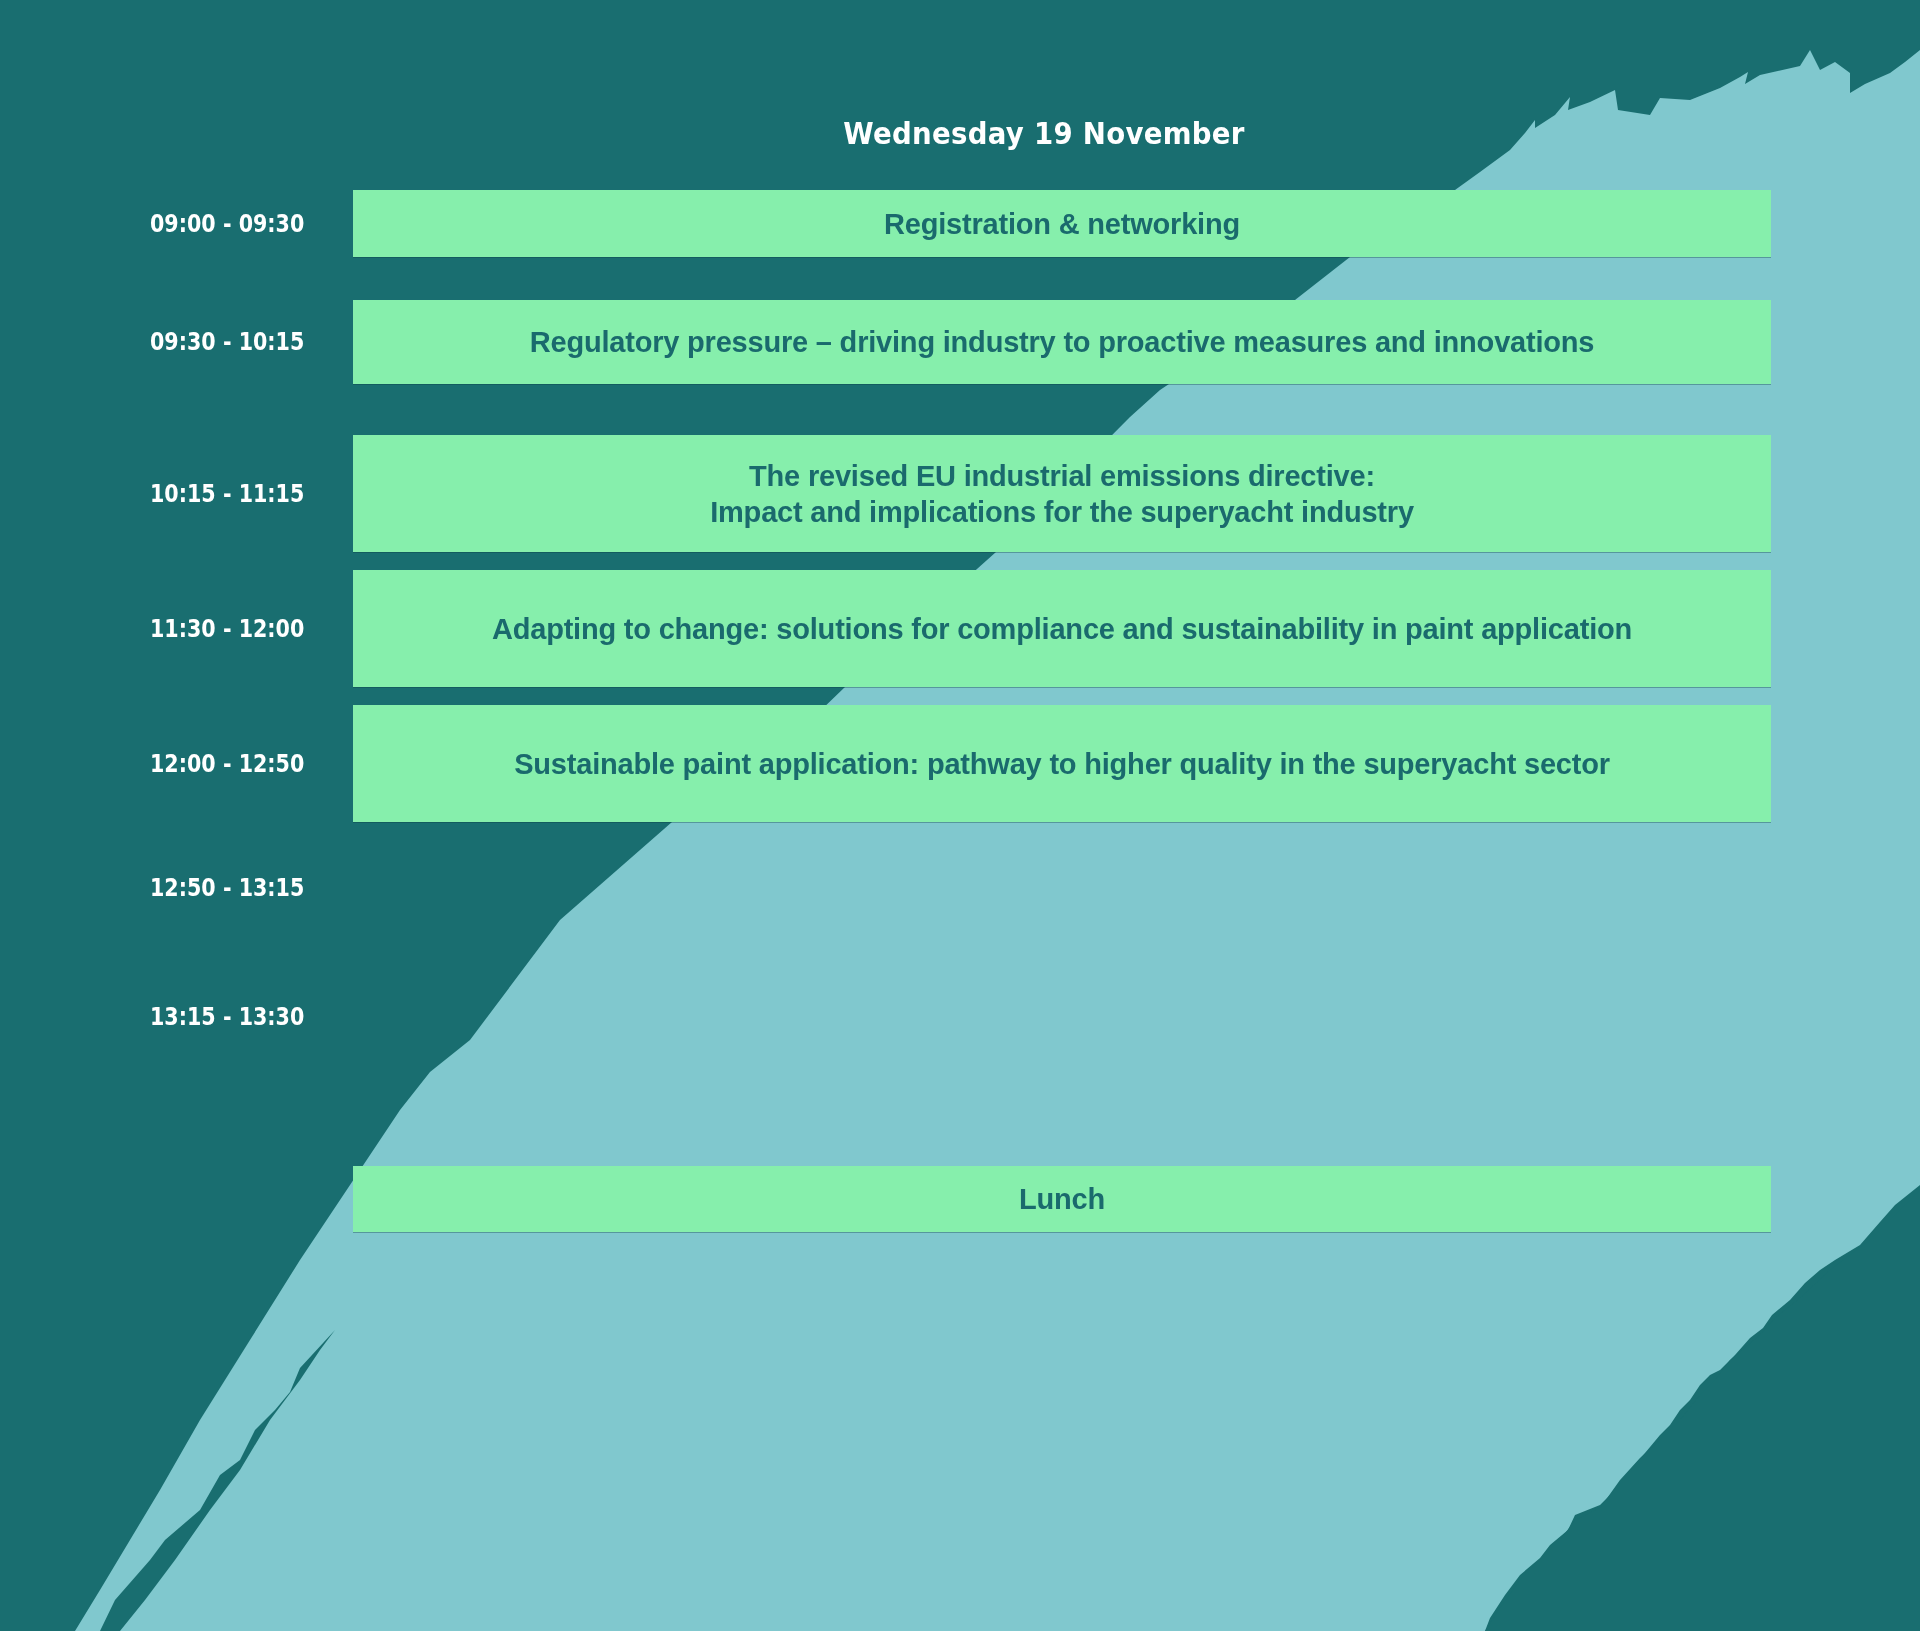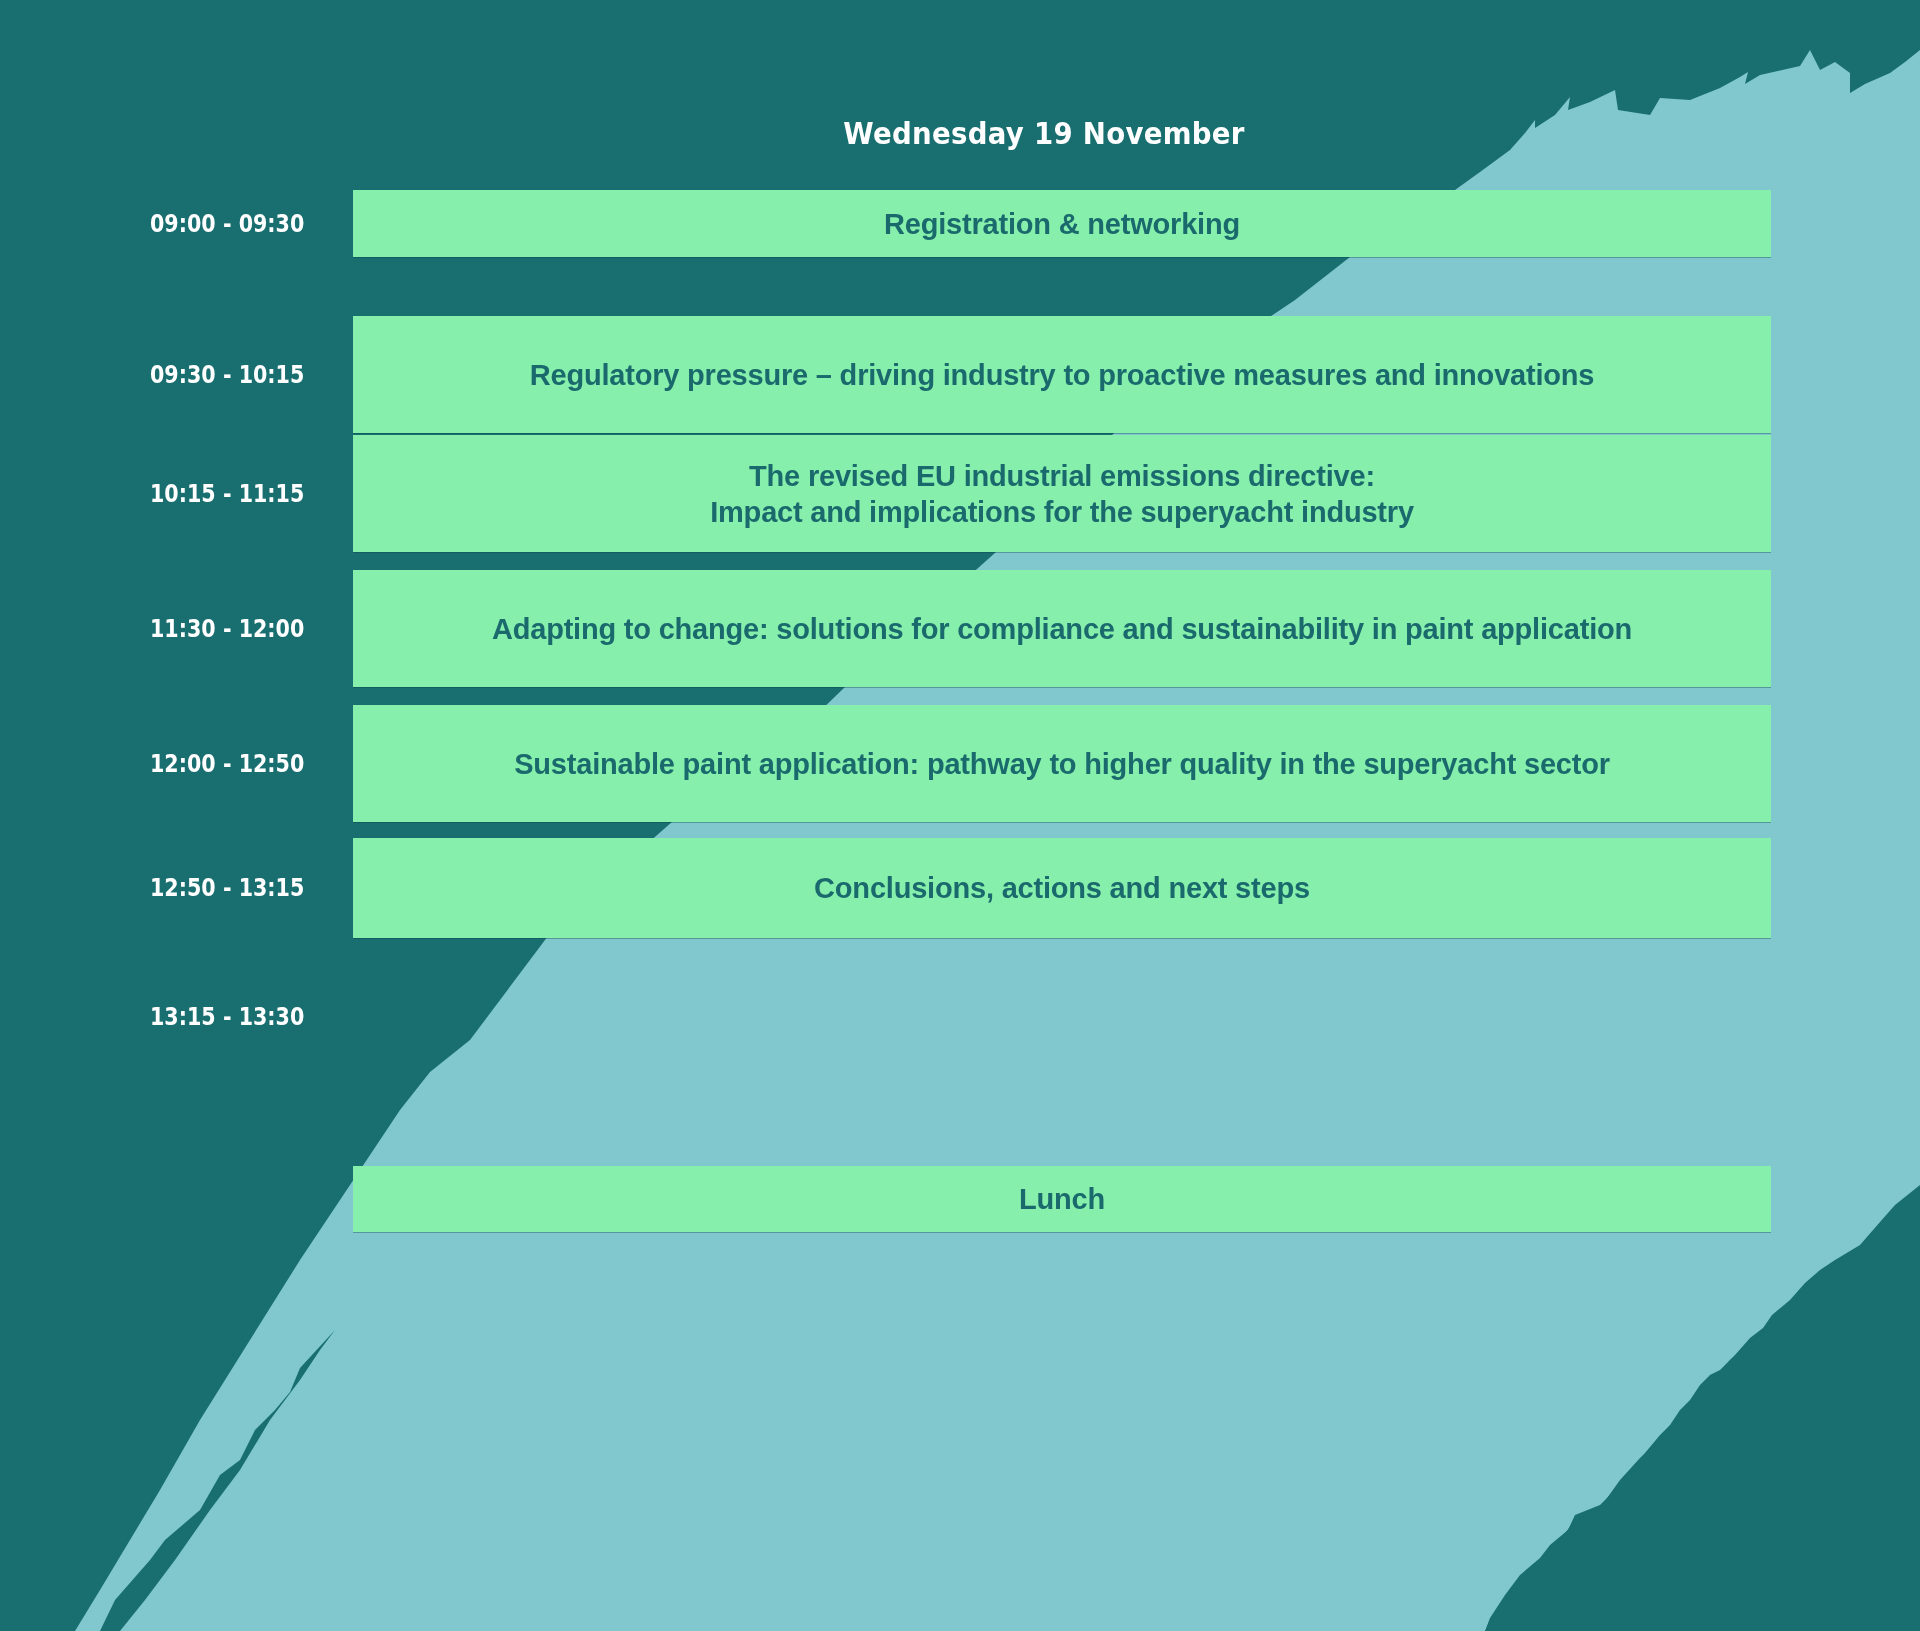--- a/index.html
+++ b/index.html
@@ -69,21 +69,21 @@
 
 <div class="row" style="top:190px;height:67px;">
   <div class="time">09:00 - 09:30</div>
   <div class="box">
     <div class="title">
         <span class="line">Registration &amp; networking</span>
       </div>
   </div>
 </div>
 
-<div class="row" style="top:316px;height:117px;">
+<div class="row" style="top:300px;height:84px;">
   <div class="time">09:30 - 10:15</div>
   <div class="box">
     <div class="title">
         <span class="line">Regulatory pressure – driving industry to proactive measures and innovations</span>
       </div>
   </div>
 </div>
 
 <div class="row" style="top:435px;height:117px;">
   <div class="time">10:15 - 11:15</div>
@@ -108,25 +108,20 @@
   <div class="time">12:00 - 12:50</div>
   <div class="box">
     <div class="title">
         <span class="line">Sustainable paint application: pathway to higher quality in the superyacht sector</span>
       </div>
   </div>
 </div>
 
 <div class="row" style="top:838px;height:100px;">
   <div class="time">12:50 - 13:15</div>
-  <div class="box">
-    <div class="title">
-        <span class="line">Conclusions, actions and next steps</span>
-      </div>
-  </div>
 </div>
 
 <div class="row" style="top:971px;height:92px;">
   <div class="time">13:15 - 13:30</div>
 </div>
 
 <div class="row" style="top:1137px;height:66px;margin-top:29px;">
   <div class="time"></div>
   <div class="box">
     <div class="title">

